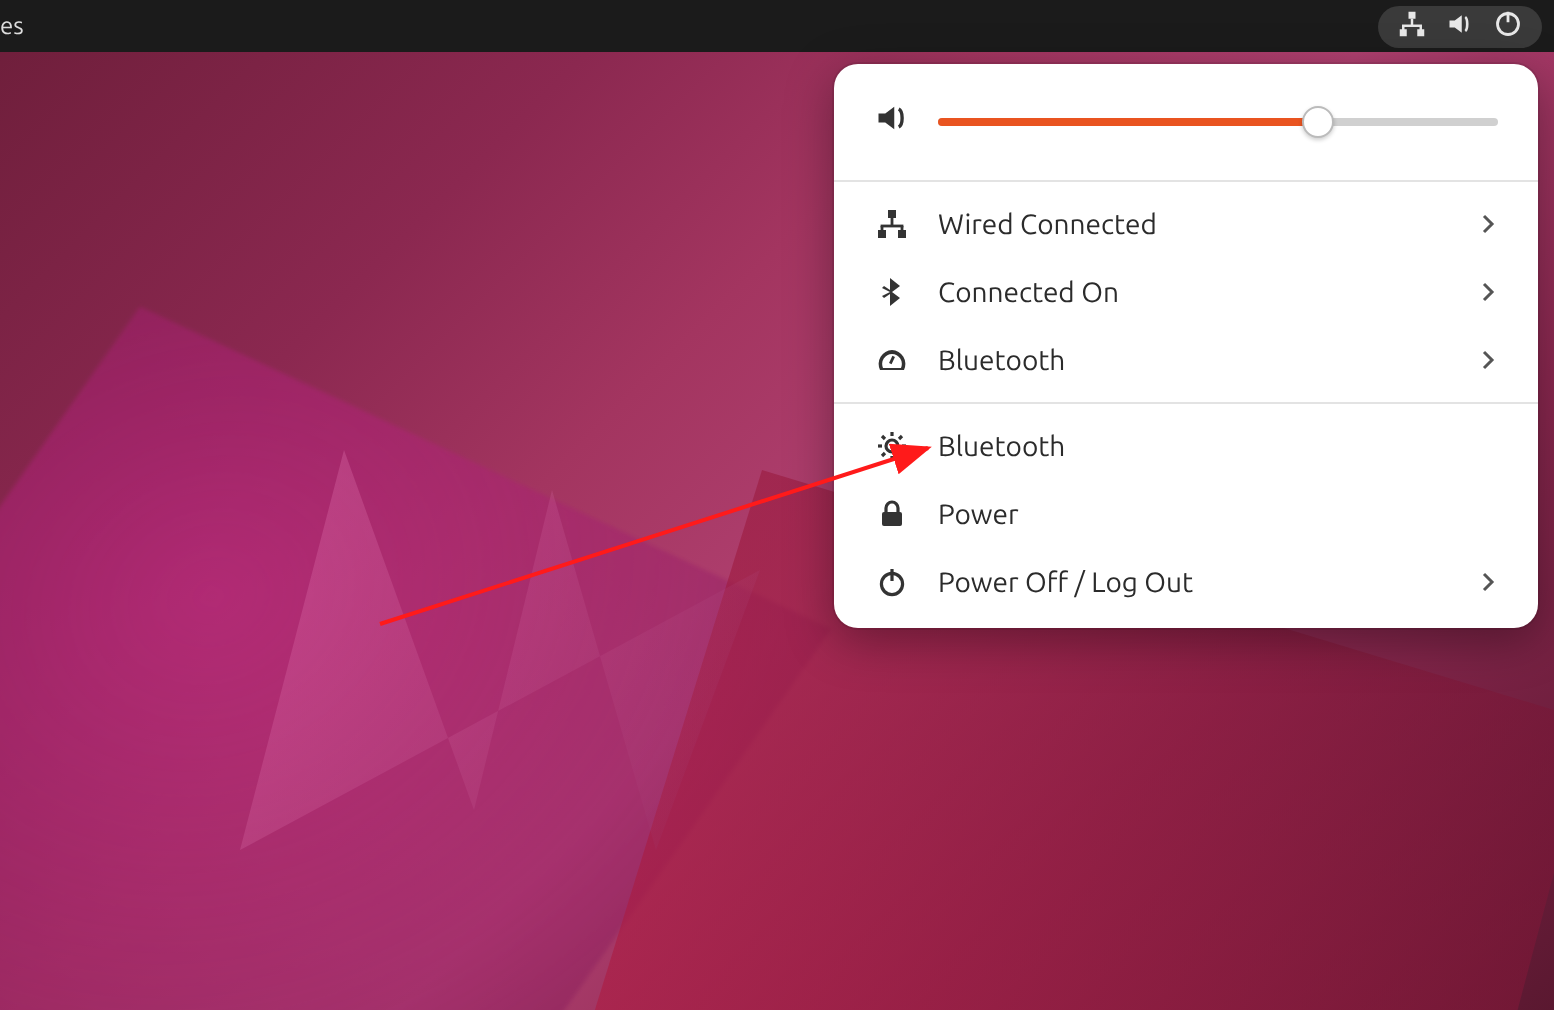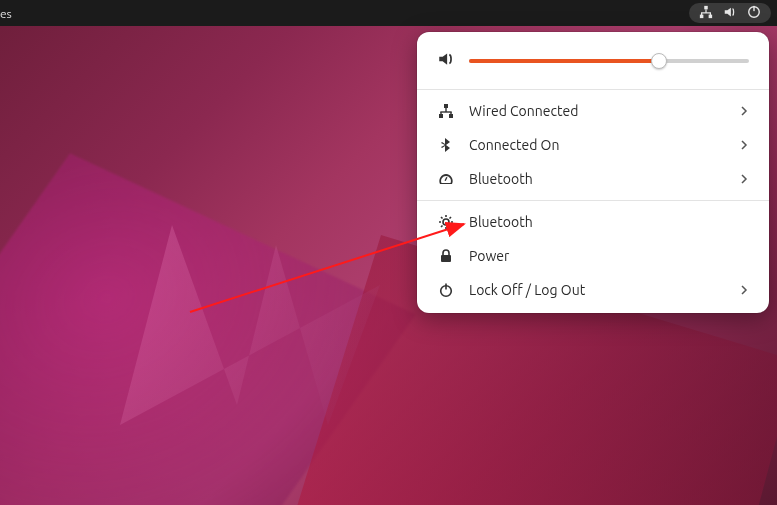--- a/index.html
+++ b/index.html
@@ -182,21 +182,21 @@
     <span class="label">Power</span>
   </div>
 
   <div class="item">
     <span class="ic">
       <svg viewBox="0 0 16 16">
           <circle cx="8" cy="9" r="5.3" fill="none" stroke="#333" stroke-width="1.6"></circle>
           <rect x="7.2" y="1.5" width="1.6" height="6"></rect>
         </svg>
     </span>
-    <span class="label">Lock Off / Log Out</span>
+    <span class="label">Power Off / Log Out</span>
     <span class="chev"><svg viewBox="0 0 10 10">
           <path d="M3 1l4 4-4 4" fill="none" stroke="#555" stroke-width="1.5"></path>
         </svg></span>
   </div>
 </div>
 
 <svg class="arrow" width="300" height="110">
   <defs>
     <marker id="ah" markerWidth="10" markerHeight="8" refX="9" refY="4" orient="auto">
       <path d="M0 0L10 4L0 8z" fill="#ff1a1a"></path>

